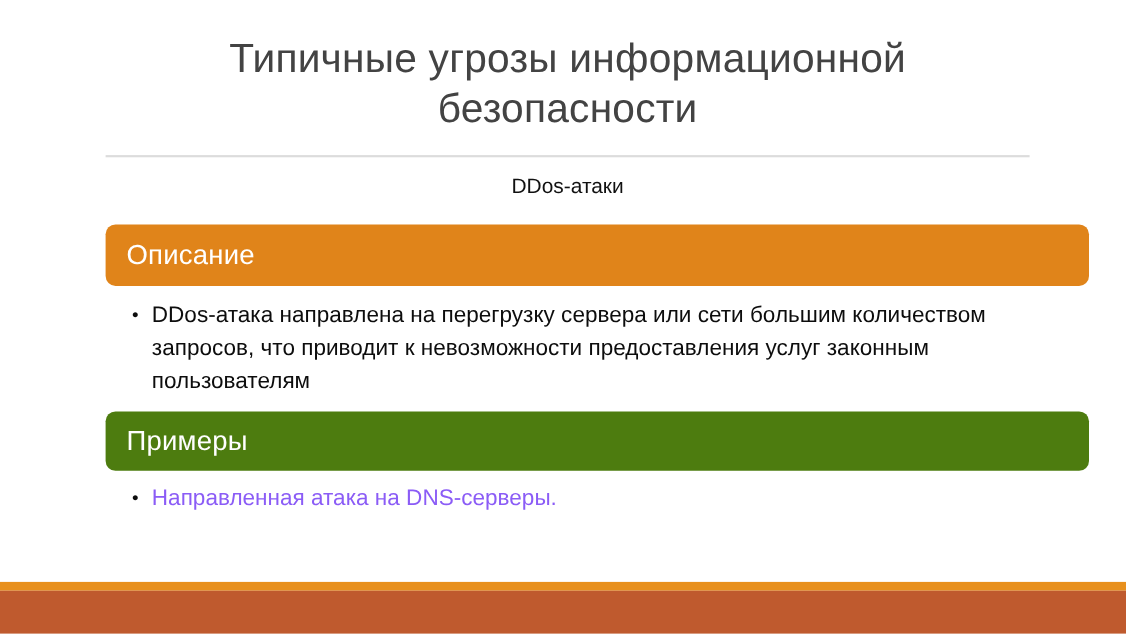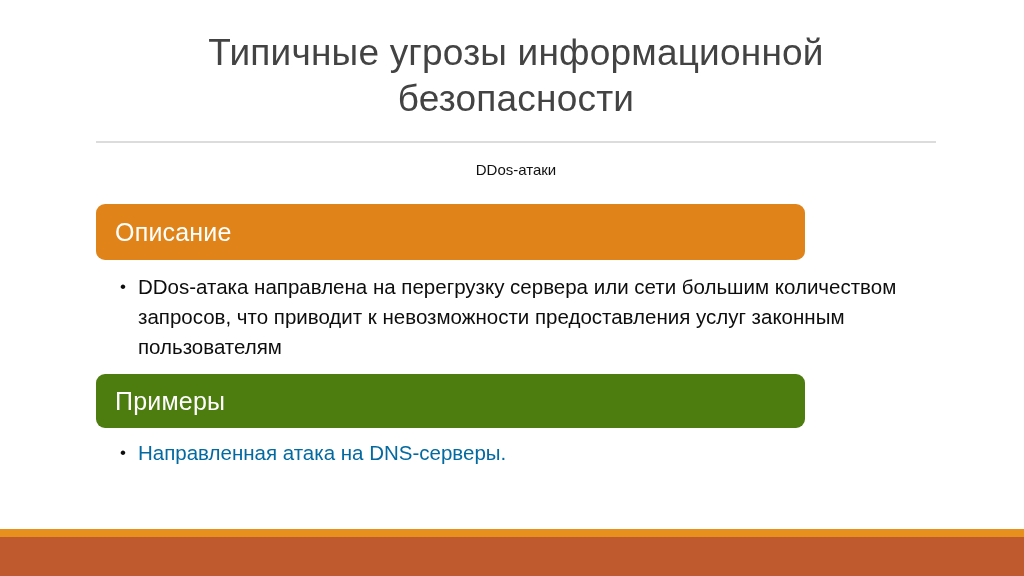--- a/index.html
+++ b/index.html
@@ -49,30 +49,30 @@
     background: #dcdcdc;
   }
 
   
   .subtitle {
     position: absolute;
     left: 96px;
     top: 158px;
     width: 840px;
     text-align: center;
-    font-size: 15px;
+    font-size: 19px;
     line-height: 24px;
     color: #111111;
   }
 
   
   .bar {
     position: absolute;
     left: 96px;
-    width: 709px;
+    width: 894px;
     border-radius: 9px;
     box-sizing: border-box;
     display: flex;
     align-items: center;
   }
   .bar-description {
     top: 204px;
     height: 56px;
   }
   .bar-examples {
@@ -152,19 +152,19 @@
 
   <div class="bullets bullets-description">
     <div class="bullet-item" style="color: rgb(13, 13, 13);">DDos-атака направлена на перегрузку сервера или сети большим количеством запросов, что приводит к невозможности предоставления услуг законным пользователям</div>
   </div>
 
   <div class="bar bar-examples" style="background: #4d7c0f;">
     <span class="bar-label" style="color: rgb(255, 255, 255);">Примеры</span>
   </div>
 
   <div class="bullets bullets-examples">
-    <div class="bullet-item" style="color: #0369a1;">Направленная атака на DNS-серверы.</div>
+    <div class="bullet-item" style="color: #8b5cf6;">Направленная атака на DNS-серверы.</div>
   </div>
 
   <div class="footer-strip footer-strip-bright" style="background: rgb(232, 144, 29);"></div>
   <div class="footer-strip footer-strip-dark" style="background: rgb(191, 90, 46);"></div>
 
 </div>
 
 </body></html>

